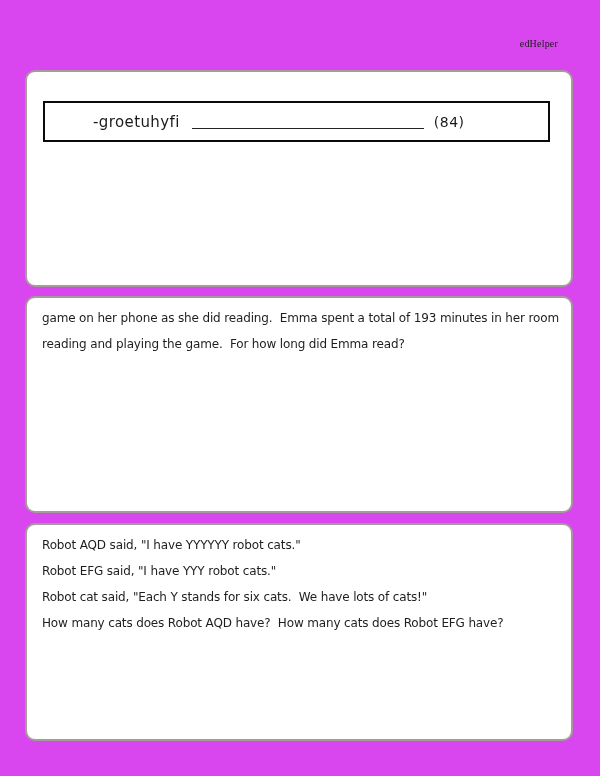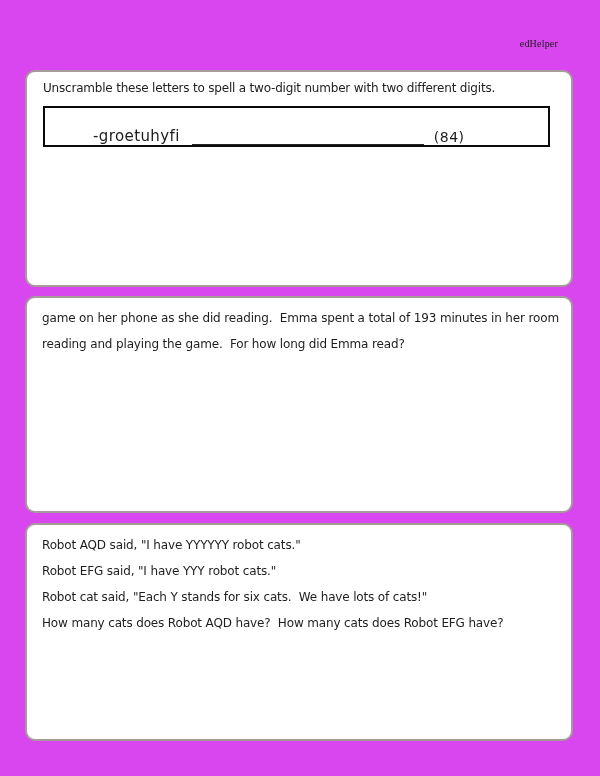--- a/index.html
+++ b/index.html
@@ -71,21 +71,21 @@
     color: #222;
   }
   .word-box {
     margin-left: 16px;
     width: 507px;
     border: 2px solid #0a0a0a;
     background: #fff;
     display: flex;
     align-items: center;
   }
-  .word-box-1 { margin-top: 11px; height: 41px; padding-left: 48px; align-items: flex-end; }
+  .word-box-1 { margin-top: 29px; height: 41px; padding-left: 48px; }
   .word-box-2 { margin-top: 4px;  height: 40px; padding-left: 58px; }
   .scrambled {
     font-size: 15px;
     letter-spacing: 0.4px;
     color: #1b1b1b;
   }
   .answer-line {
     display: inline-block;
     height: 14px;
     border-bottom: 1.6px solid #222;
@@ -116,21 +116,20 @@
 <div class="page">
 
   <div class="brand">edHelper</div>
 
   <div class="name-row">
     <span class="name-label">Name:</span>
     <span class="name-line"></span>
   </div>
 
   <div class="qbox qbox-1">
-    <div class="instruction">Unscramble these letters to spell a two-digit number with two different digits.</div>
 
     <div class="word-box word-box-1">
       <span class="scrambled">-groetuhyfi</span>
       <span class="answer-line answer-line-1"></span>
       <span class="answer-hint">(84)</span>
     </div>
 
   </div>
 
   <div class="qbox qbox-2">

